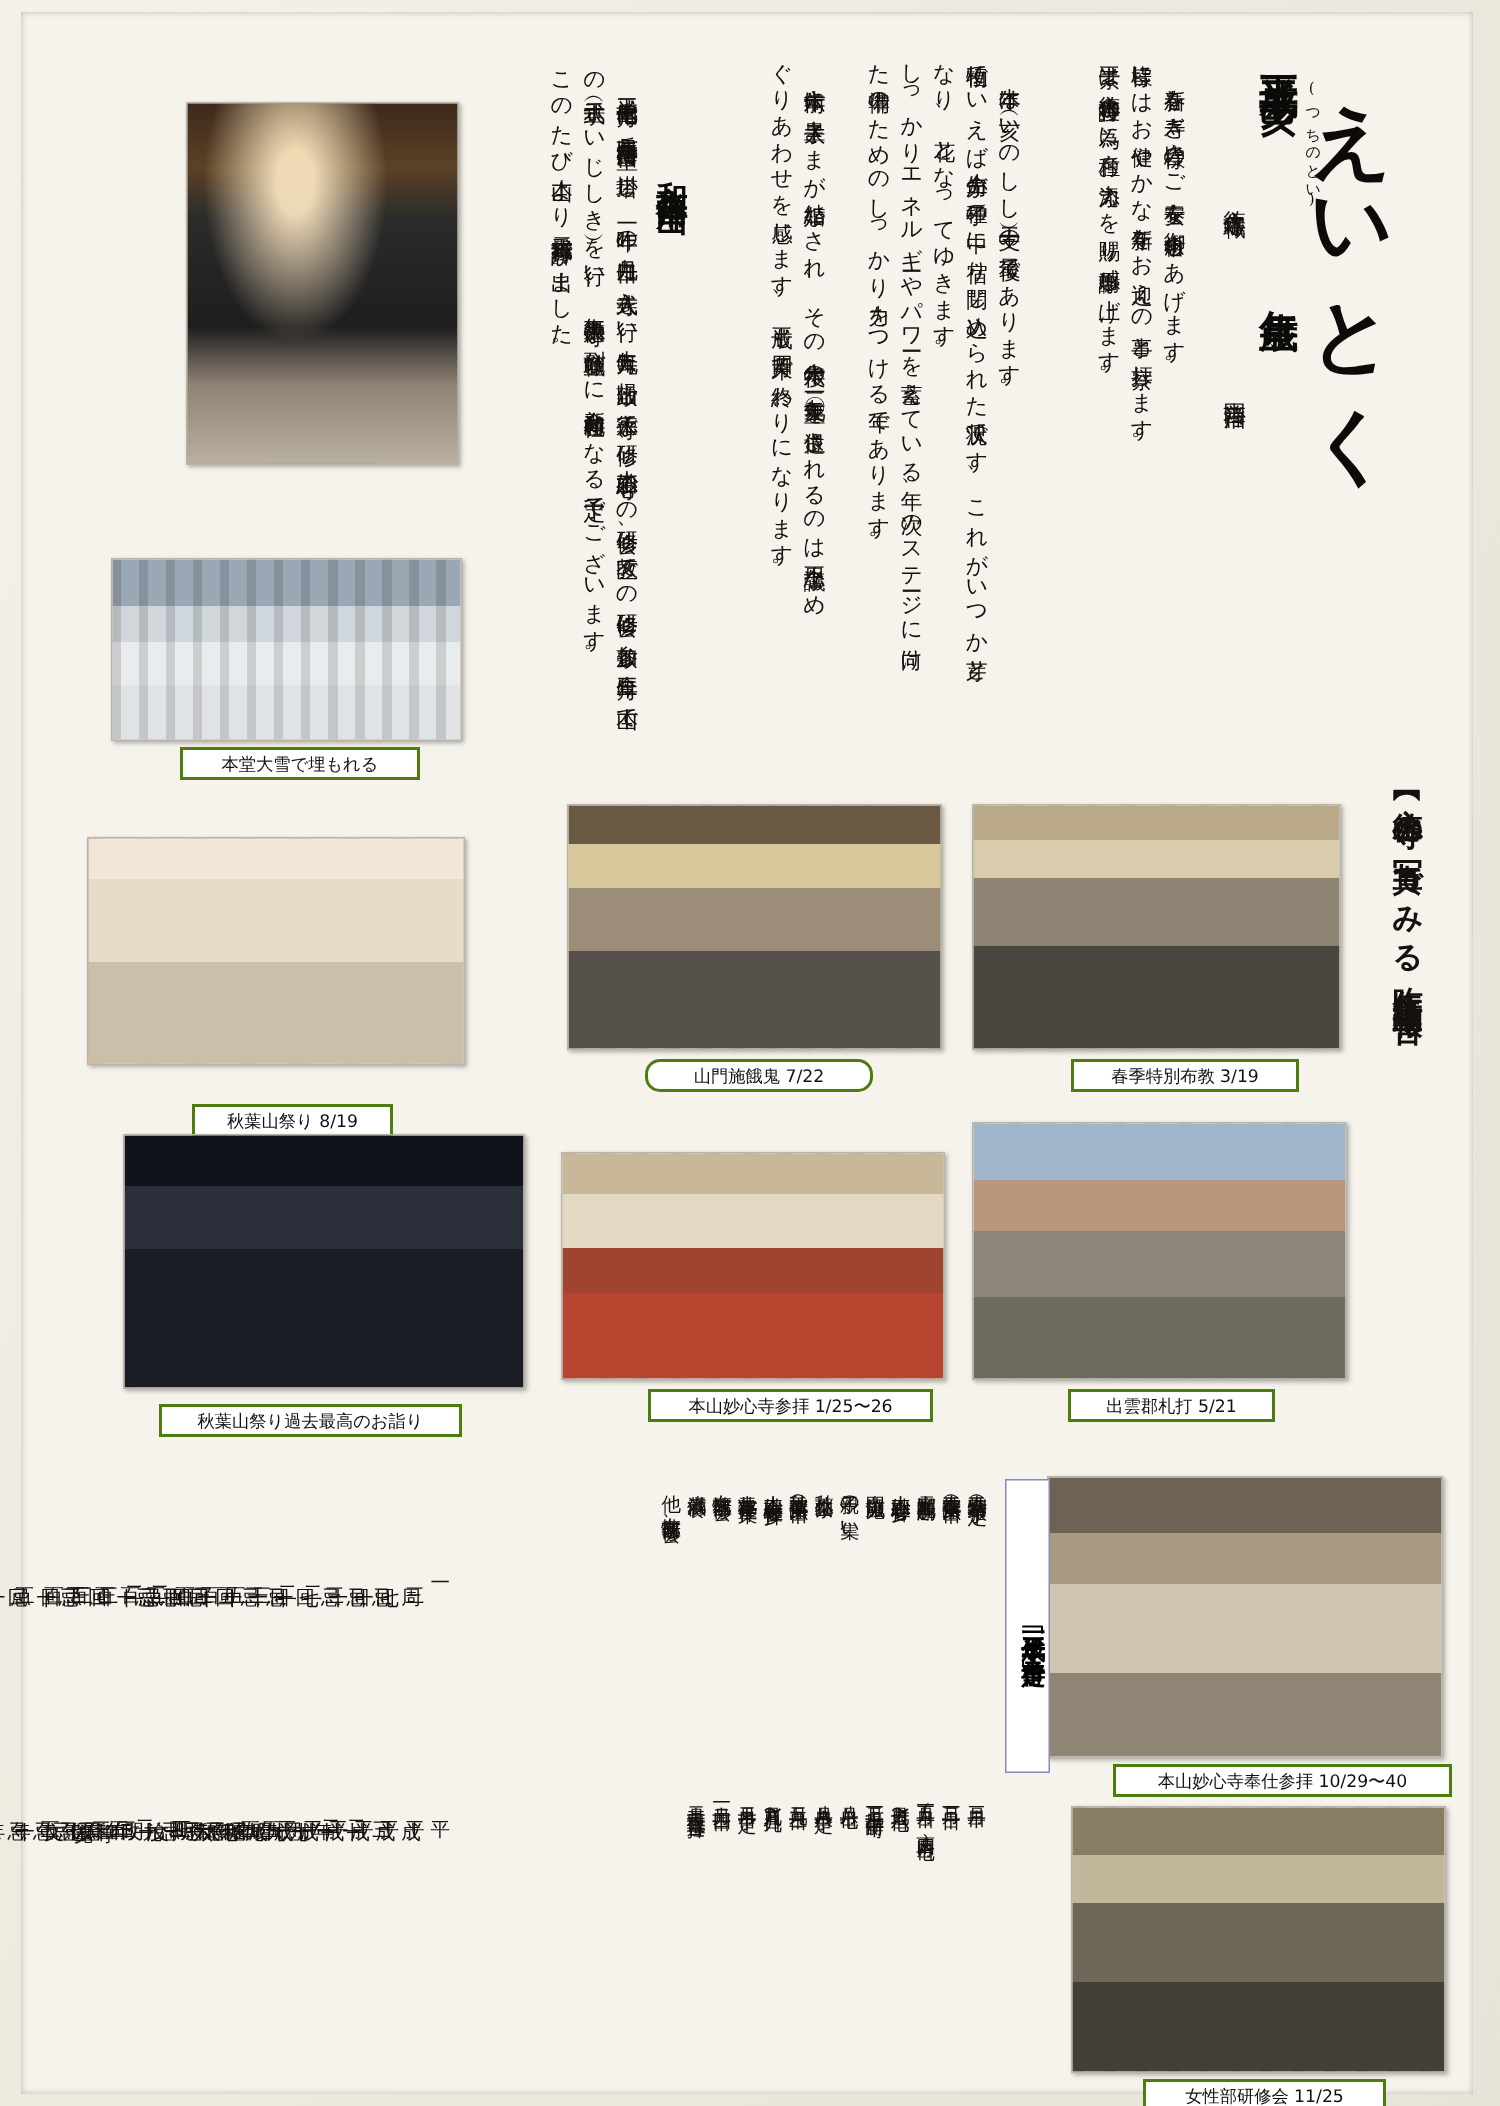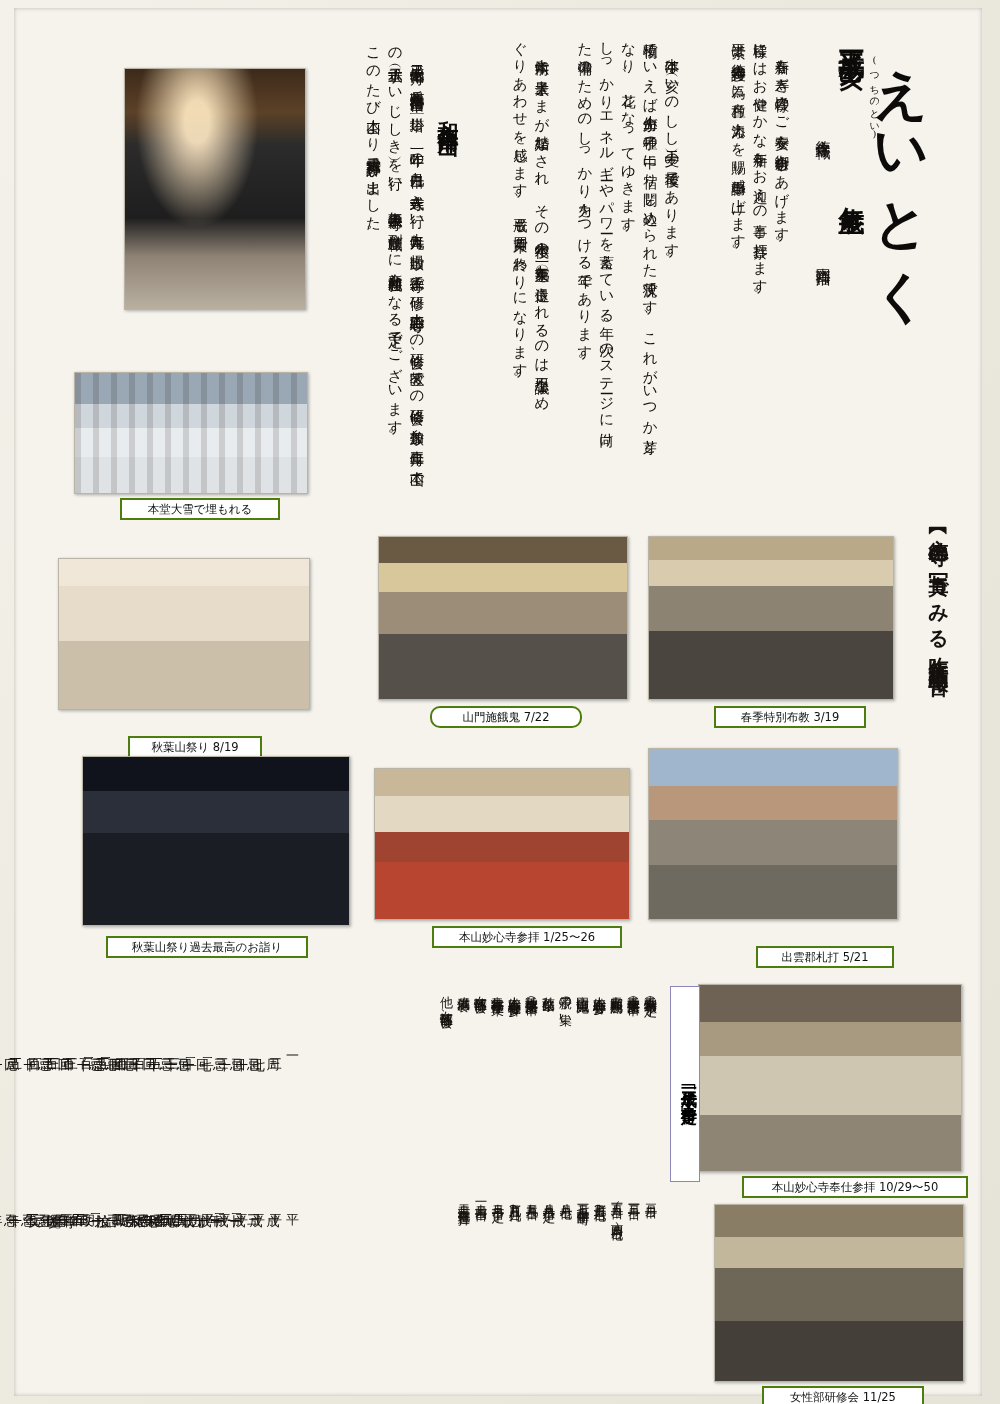--- a/index.html
+++ b/index.html
@@ -187,24 +187,24 @@
     <div class="photo p-sermon" style="left:634px;top:528px;width:244px;height:162px;"></div>
     <div class="cap" style="left:700px;top:698px;width:140px;">春季特別布教 3/19</div>
 
     <div class="photo p-night" style="left:68px;top:748px;width:266px;height:168px;"></div>
     <div class="cap" style="left:92px;top:928px;width:190px;">秋葉山祭り過去最高のお詣り</div>
 
     <div class="photo p-group" style="left:360px;top:760px;width:254px;height:150px;"></div>
     <div class="cap" style="left:418px;top:918px;width:178px;">本山妙心寺参拝 1/25〜26</div>
 
     <div class="photo p-outdoor" style="left:634px;top:740px;width:248px;height:170px;"></div>
-    <div class="cap" style="left:698px;top:938px;width:126px;margin-left:44px;">出雲郡札打 5/21</div>
+    <div class="cap" style="left:698px;top:918px;width:126px;">出雲郡札打 5/21</div>
 
     <div class="photo p-grouptemple" style="left:684px;top:976px;width:262px;height:186px;"></div>
-    <div class="cap" style="left:728px;top:1168px;width:214px;">本山妙心寺奉仕参拝 10/29〜50</div>
+    <div class="cap" style="left:728px;top:1168px;width:214px;">本山妙心寺奉仕参拝 10/29〜40</div>
 
     <div class="photo p-indoor" style="left:700px;top:1196px;width:248px;height:176px;"></div>
     <div class="cap" style="left:748px;top:1378px;width:150px;">女性部研修会 11/25</div>
 
     <div class="boxlabel" style="right:282px;top:978px;width:28px;height:188px;font-size:16px;padding-top:6px;">「平成三十一年　行事予定」</div>
 
     <div id="schedule-events" style="position:absolute;right:322px;top:978px;height:200px;">
         <div class="vtext" style="position: absolute; right: 0px; top: 0px; font-size: 13px;">春季特別布教（予定）</div>
         <div class="vtext" style="position: absolute; right: 17px; top: 0px; font-size: 13px;">春季彼岸法要（中日）</div>
         <div class="vtext" style="position: absolute; right: 34px; top: 0px; font-size: 13px;">出雲郡札所開き</div>

